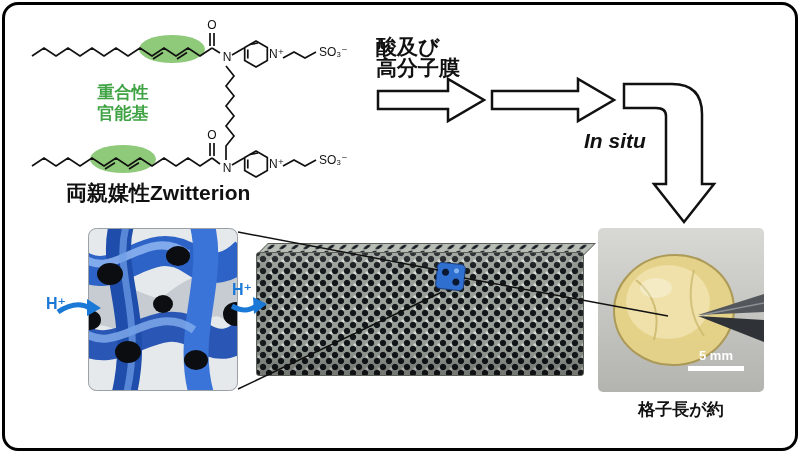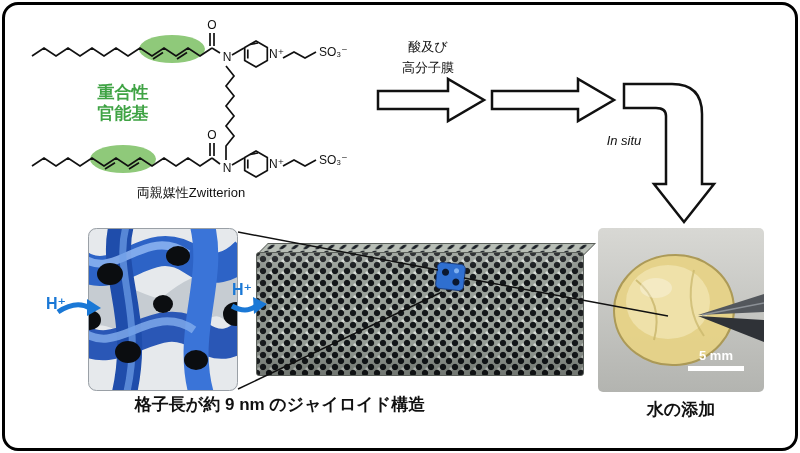--- a/index.html
+++ b/index.html
@@ -1,20 +1,20 @@
 <!DOCTYPE html>
 <html><head>
 <meta charset="utf-8">
 <style>
   html,body{margin:0;padding:0;background:#fff;}
   #stage{position:relative;width:800px;height:453px;background:#fff;overflow:hidden;
          font-family:"Liberation Sans","DejaVu Sans",sans-serif;color:#111;}
   .abs{position:absolute;}
   .frame{left:2px;top:2px;width:790px;height:443px;border:3px solid #000;border-radius:16px;pointer-events:none;z-index:40;}
-  .jp-bold{font-weight:normal;font-size:13px;line-height:21px;text-align:center;}
+  .jp-bold{font-weight:bold;font-size:21px;line-height:21px;text-align:left;}
   .green-label{fill:#3fa344;font-weight:bold;font-size:17px;}
   .atom{font-size:12px;fill:#111;}
   .caption{font-weight:bold;font-size:17px;text-align:center;}
   .hplus{color:#1a78d6;font-weight:bold;font-size:16px;z-index:12;}
   .lattice{left:256px;top:252px;width:326px;height:122px;
     background-color:#99a099;
     background-image:
       radial-gradient(circle,#14171a 2.7px,rgba(0,0,0,0) 3.6px),
       radial-gradient(circle,#14171a 2.7px,rgba(0,0,0,0) 3.6px),
       radial-gradient(circle,rgba(238,242,238,.7) 1.1px,rgba(0,0,0,0) 2.2px);
@@ -162,22 +162,21 @@
       <g>
         <polygon points="166,66 100,87 166,84" fill="#53575c"></polygon>
         <polygon points="166,92 100,88 166,114" fill="#2f3237"></polygon>
         <line x1="166" y1="75" x2="104" y2="87" stroke="#8b9096" stroke-width="1.5"></line>
       </g>
       <rect x="90" y="138" width="56" height="5" fill="#fff"></rect>
       <text x="118" y="132" text-anchor="middle" font-size="13" font-weight="bold" fill="#fff">5 mm</text>
     </g>
   </svg>
 
-  <div class="abs caption" style="left:60px;top:393px;width:440px;">格子長が約 9 nm のジャイロイド構造</div>
-  <div class="abs caption" style="left:598px;top:398px;width:166px;">水の添加</div>
+  <div class="abs caption" style="left:598px;top:398px;width:166px;">格子長が約</div>
 
   <svg class="abs overlay" viewBox="0 0 800 453">
 
     <polygon points="378,91 448,91 448,79 484,100 448,121 448,109 378,109" fill="#fff" stroke="#111" stroke-width="2.5"></polygon>
     <polygon points="492,91 578,91 578,79 614,100 578,121 578,109 492,109" fill="#fff" stroke="#111" stroke-width="2.5"></polygon>
     <path d="M624,84 L672,84 Q702,84 702,114 L702,184 L714,184 L684,222 L654,184 L666,184 L666,116 Q666,108 656,108 L624,108 Z" fill="#fff" stroke="#111" stroke-width="2.5"></path>
 
     <line x1="238" y1="232" x2="438" y2="270" stroke="#111" stroke-width="1.4"></line>
     <line x1="238" y1="389" x2="442" y2="292" stroke="#111" stroke-width="1.4"></line>
     <line x1="464" y1="278" x2="668" y2="316" stroke="#111" stroke-width="1.4"></line>

